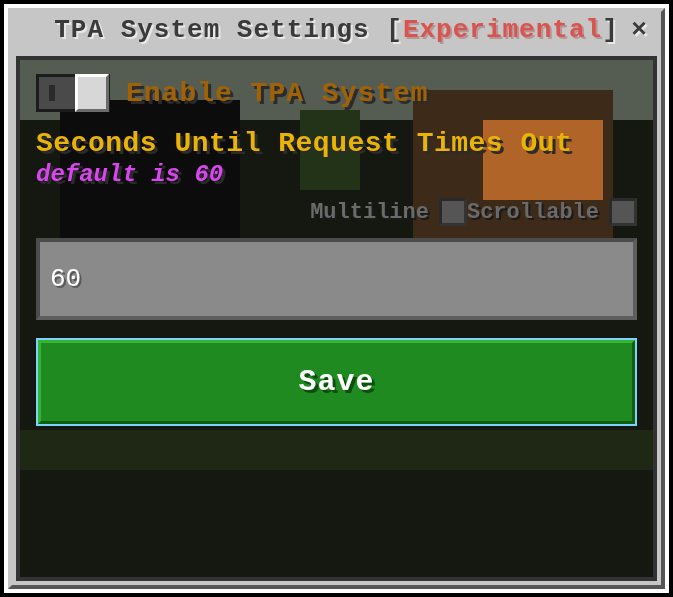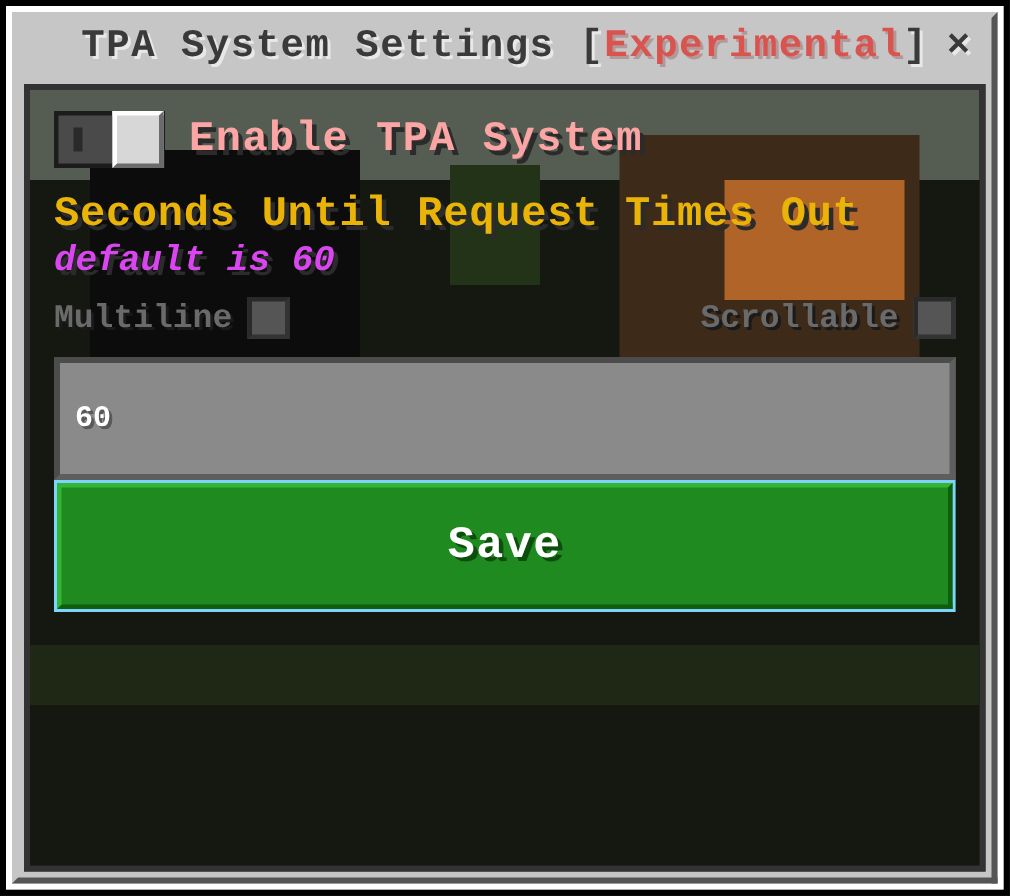--- a/index.html
+++ b/index.html
@@ -103,21 +103,21 @@
     background: #d7d7d7;
     border: 3px solid #fff;
     border-right-color: #6b6b6b;
     border-bottom-color: #6b6b6b;
   }
   .toggle-label {
     font-family: 'Courier New', monospace;
     font-size: 28px;
     font-weight: bold;
     letter-spacing: 1px;
-    color: #fca5a5;
+    color: #a16207;
     text-shadow: 3px 3px 0 #2b2b2b;
   }
   .field-label {
     font-family: 'Courier New', monospace;
     font-size: 28px;
     font-weight: bold;
     letter-spacing: 0.5px;
     color: #eab308;
     text-shadow: 3px 3px 0 #2b2b2b;
     margin-bottom: 2px;
@@ -126,24 +126,23 @@
     font-family: 'Courier New', monospace;
     font-size: 24px;
     font-style: italic;
     font-weight: bold;
     color: #d946ef;
     text-shadow: 3px 3px 0 #2b2b2b;
     margin-bottom: 10px;
   }
   .options-row {
     display: flex;
-    justify-content: space-between;
+    justify-content: flex-end;
     align-items: center;
     margin-bottom: 12px;
-    gap: 24px;
   }
   .opt {
     display: flex; align-items: center;
     gap: 10px;
   }
   .opt-label {
     font-family: 'Courier New', monospace;
     font-size: 22px;
     font-weight: bold;
     color: #6a6a6a;
@@ -158,25 +157,26 @@
   }
   .text-input {
     width: 100%;
     height: 82px;
     background: #8a8a8a;
     border: 4px solid #5e5e5e;
     border-top-color: #4c4c4c;
     border-left-color: #4c4c4c;
     color: #fff;
     font-family: 'Courier New', monospace;
-    font-size: 20px;
-    font-weight: bold;
+    font-size: 26px;
+    font-weight: normal;
     padding: 8px 10px;
     text-shadow: 2px 2px 0 #585858;
     outline: none;
+    margin-bottom: 18px;
     display: flex;
     align-items: center;
   }
   .save-btn {
     width: 100%;
     height: 88px;
     background: #1f8a1f;
     border: 2px solid #7dd3fc;
     position: relative;
     cursor: pointer;

